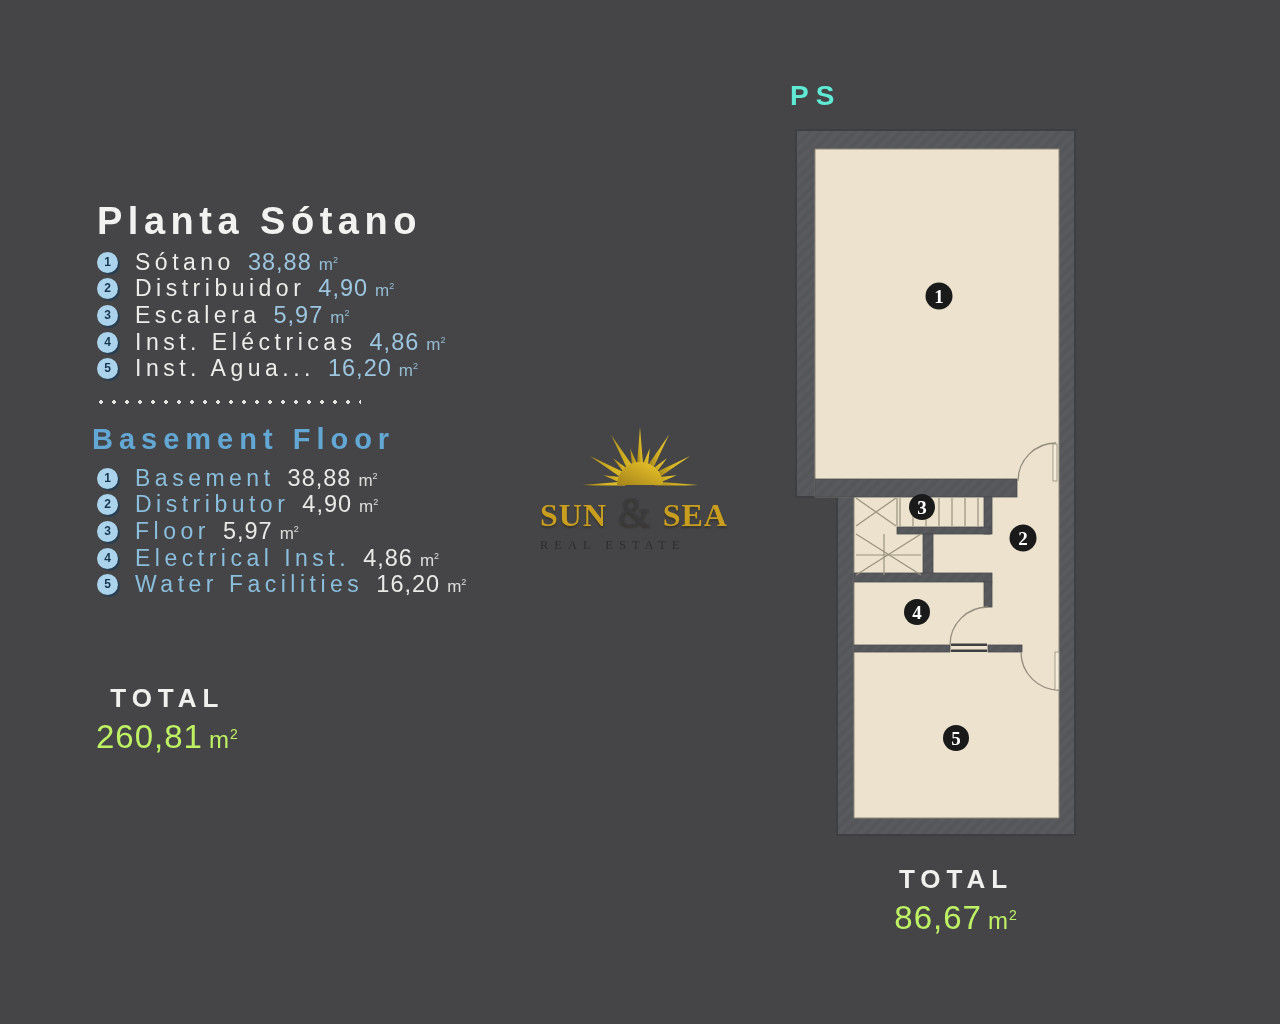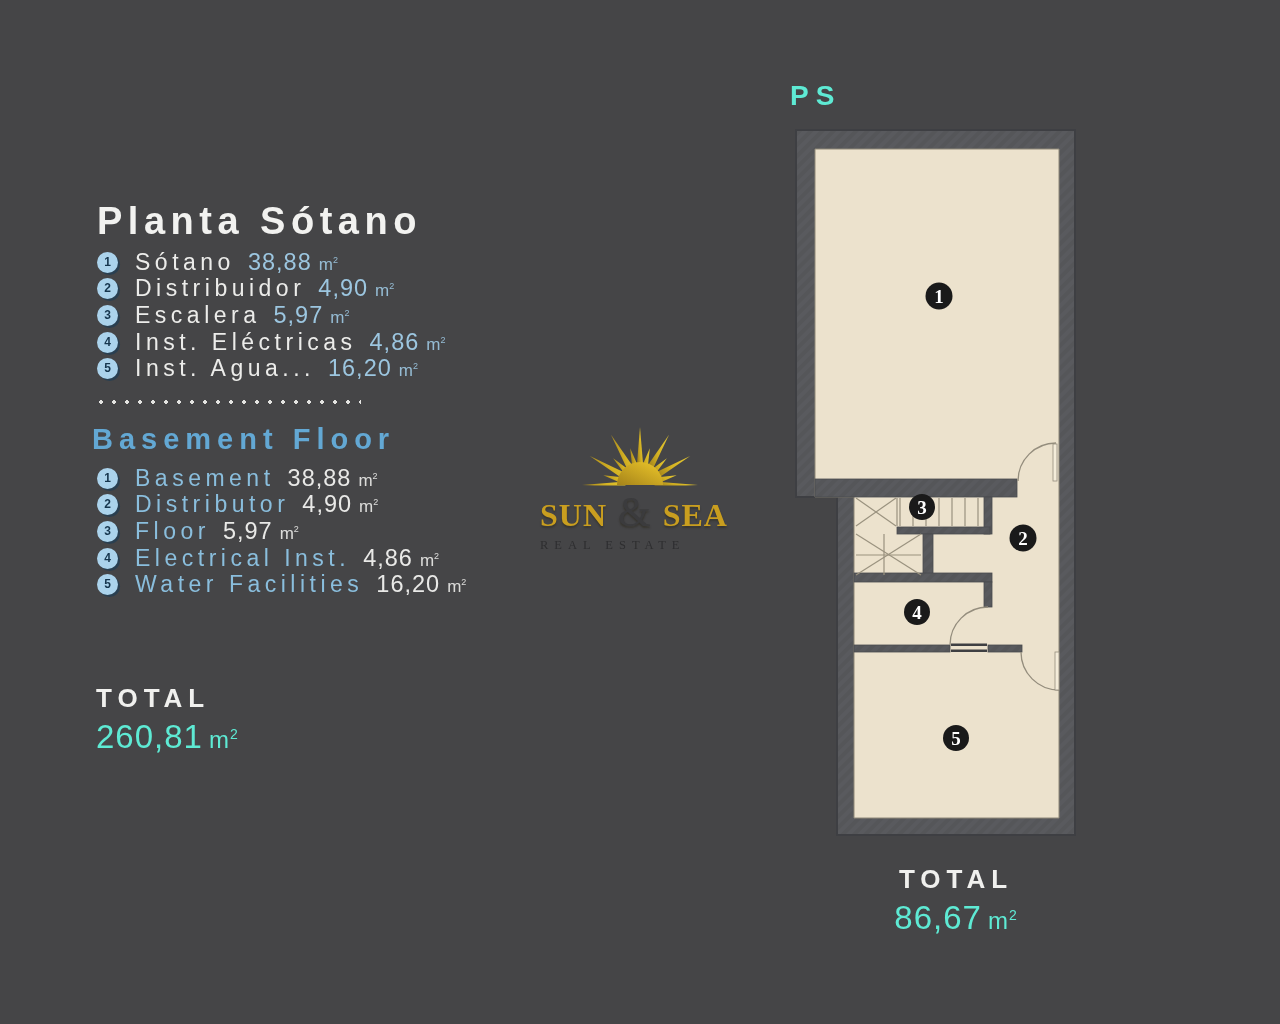--- a/index.html
+++ b/index.html
@@ -25,22 +25,22 @@
   .val .n{font-size:23.5px;letter-spacing:1px;}
   .val .u{font-size:17px;margin-left:7px;opacity:.92;}
   .val .u sup{font-size:9px;}
   .list-es .val{color:#9cc6e0;}
   .list-en .val{color:#e9e9e7;}
 
   .dots{position:absolute;left:99px;top:400px;width:262px;height:4px;
         background-image:radial-gradient(circle at 2px 2px,#e3e3e1 1.6px,transparent 2.1px);
         background-size:13px 4px;background-repeat:repeat-x;}
 
-  .total-block .t-lbl{font-size:26px;font-weight:bold;letter-spacing:6px;color:#f0f0ee;}
-  .total-block .t-val{font-size:33px;color:#5eead4;margin-top:4px;letter-spacing:1px;}
+  .total-block .t-lbl{font-size:26px;font-weight:bold;letter-spacing:6px;color:#f0f0ee;text-align:center;}
+  .total-block .t-val{font-size:33px;color:#bef264;margin-top:4px;letter-spacing:1px;}
   .total-block .t-val .u2{font-size:24px;margin-left:6px;}
   .total-block .t-val sup{font-size:14px;}
   .total-left{position:absolute;left:96px;top:683px;}
   .total-right{position:absolute;left:838px;top:864px;width:236px;text-align:center;}
 
   
   .logo{position:absolute;left:540px;top:425px;width:200px;}
   .logo svg{display:block;margin:0 auto;}
   .logo-words{margin-top:1px;font-family:"Liberation Serif",serif;font-weight:bold;
               font-size:32px;color:#c99e1f;letter-spacing:1px;white-space:nowrap;

